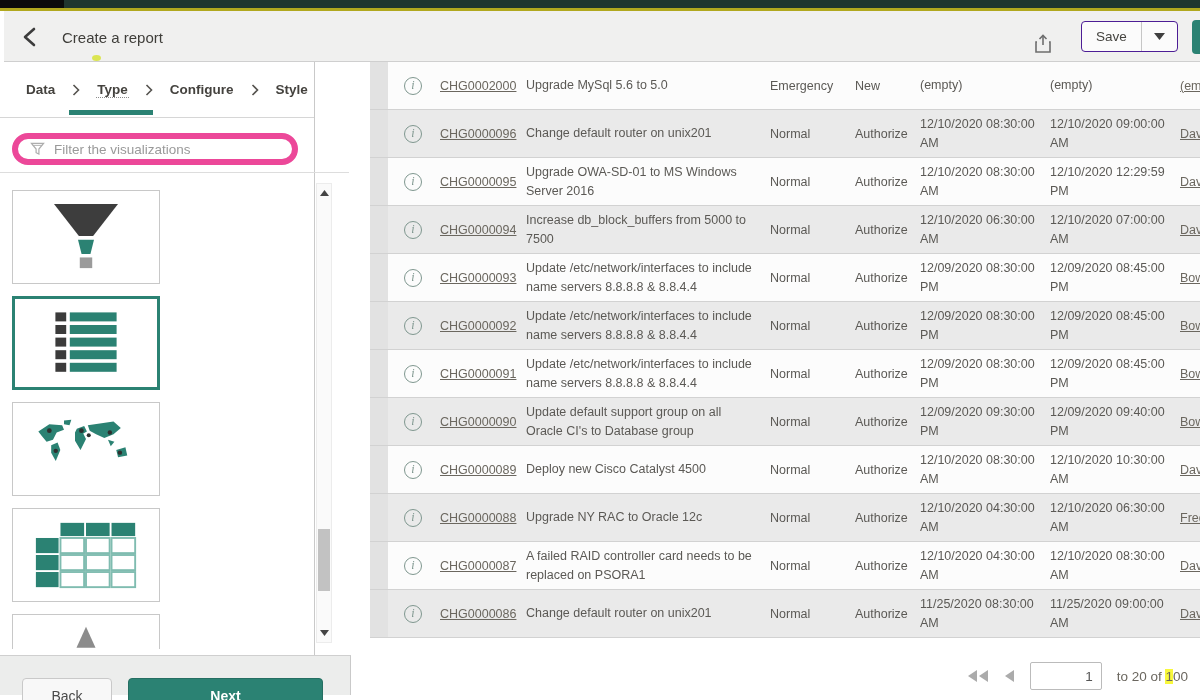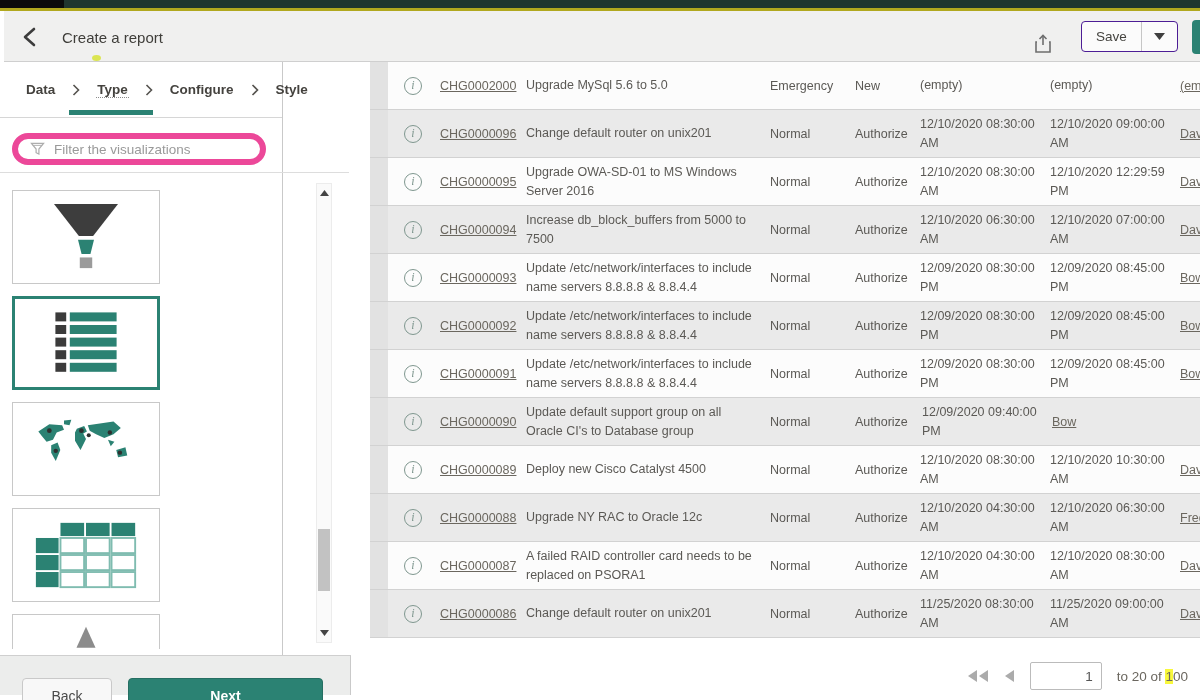--- a/index.html
+++ b/index.html
@@ -21,21 +21,21 @@
   #share-btn { left:1028px; top:22px; width:22px; height:22px; cursor:pointer; }
   #save-group { left:1077px; top:10px; height:31px; display:flex;
     border:1px solid #4c1d95; border-radius:4px; background:#fbfbfb; overflow:hidden; }
   #save-btn { width:59px; text-align:center; line-height:29px; font-size:13.5px; color:#454440; cursor:pointer; }
   #save-caret-btn { width:36px; border-left:1px solid #c6c6c6; display:flex;
     align-items:center; justify-content:center; cursor:pointer; }
   #teal-sliver { left:1188px; top:9px; width:12px; height:34px; background:#2b8273; border-radius:4px 0 0 4px; }
   #title-artifact { left:88px; top:44px; width:9px; height:6px; border-radius:50%; background:#d9e448; opacity:.95; }
 
   
-  #sidebar { left:0; top:62px; width:283px; height:593px; background:#fff;
+  #sidebar { left:0; top:62px; width:315px; height:593px; background:#fff;
     border-right:1px solid #c9c9c9; }
   #steps { height:56px; border-bottom:1px solid #d6d6d6; display:flex; align-items:center;
     padding-left:25px; gap:16px; }
   .step { position:relative; font-size:13.5px; font-weight:600; color:#44423e; cursor:pointer; padding:0 1px; }
   .step.active { border-bottom:1px dotted #8a8a8a; }
   .step.active::after { content:""; position:absolute; left:-27px; right:-24px; bottom:-18px;
     height:5px; background:#2b8273; }
   .step-chevron { color:#55534f; font-size:12px; }
   .step-chevron svg { display:block; }
   #filter-wrap { margin:15px 16px 0 12px; height:32px; border:6px solid #ec4899;
@@ -370,20 +370,21 @@
 
   <div class="trow even">
     <div class="gutter"></div>
     <div class="c-info">
             <span class="info-icon">i</span>
           </div>
     <div class="c-num"><a>CHG0000090</a></div>
     <div class="c-desc">Update default support group on all Oracle CI's to Database group</div>
     <div class="c-pri">Normal</div>
     <div class="c-state">Authorize</div>
+    <div class="c-start">12/09/2020 09:30:00 PM</div>
     <div class="c-end">12/09/2020 09:40:00 PM</div>
     <div class="c-name"><a>Bow</a></div>
   </div>
 
   <div class="trow odd">
     <div class="gutter"></div>
     <div class="c-info">
             <span class="info-icon">i</span>
           </div>
     <div class="c-num"><a>CHG0000089</a></div>

